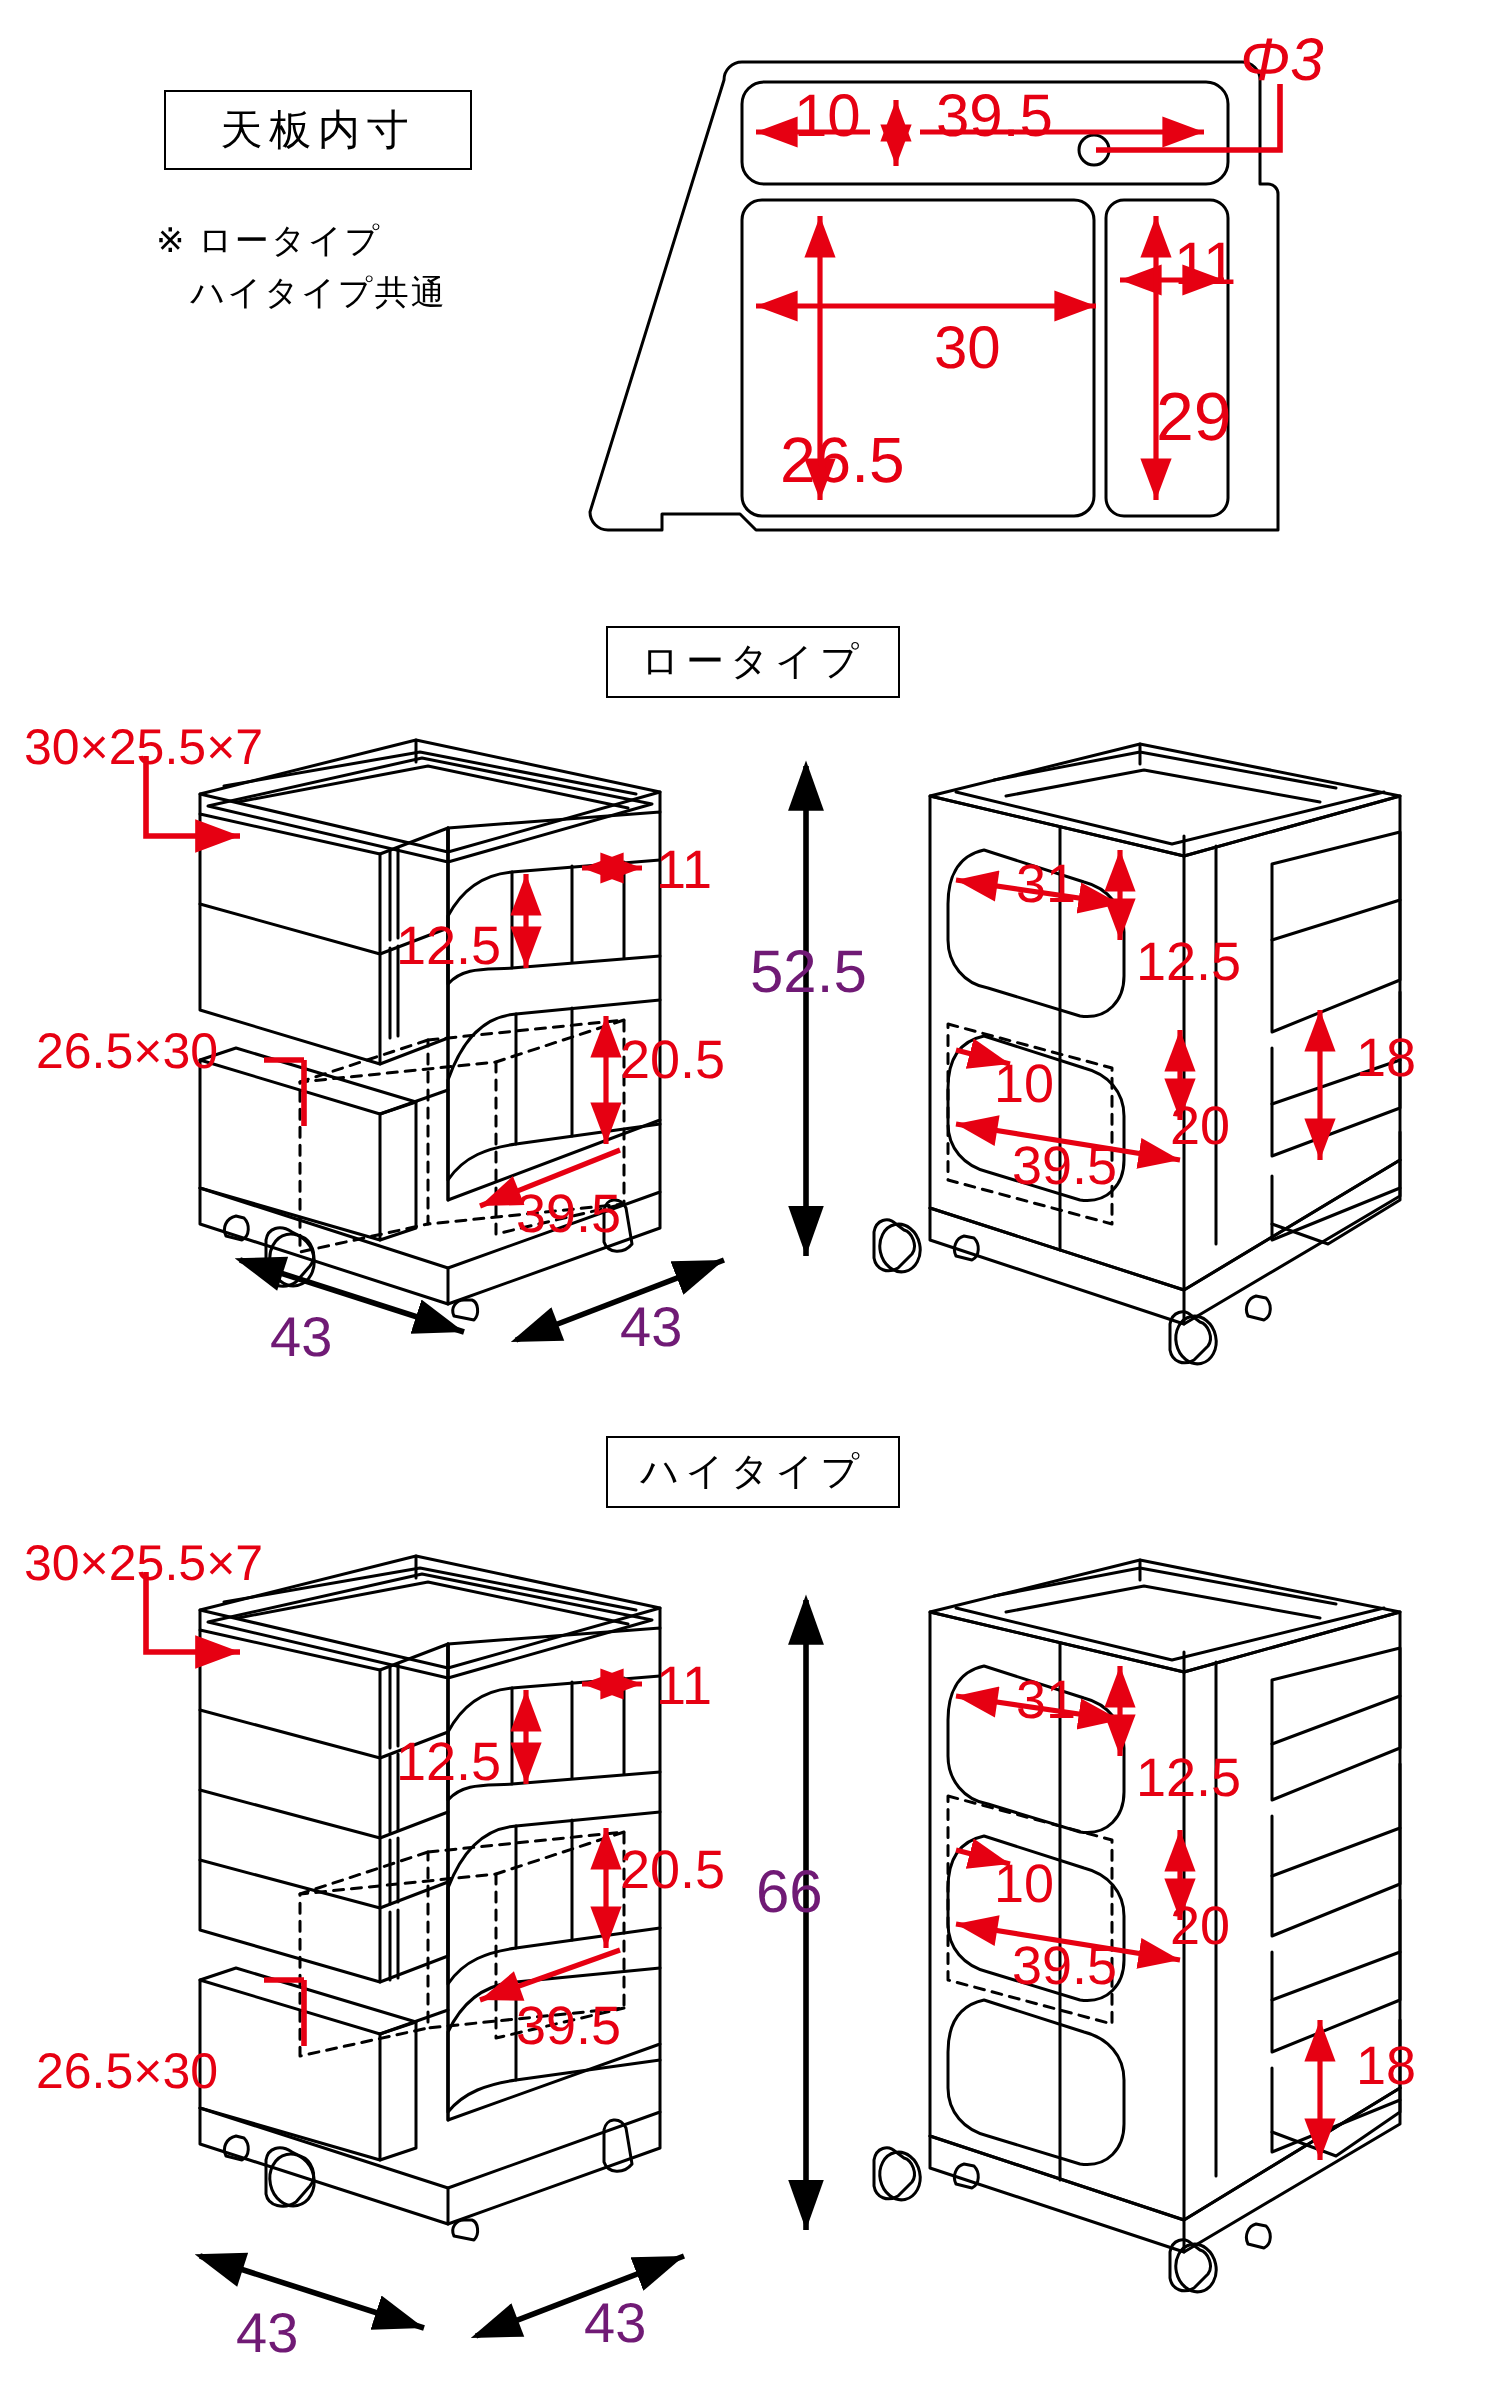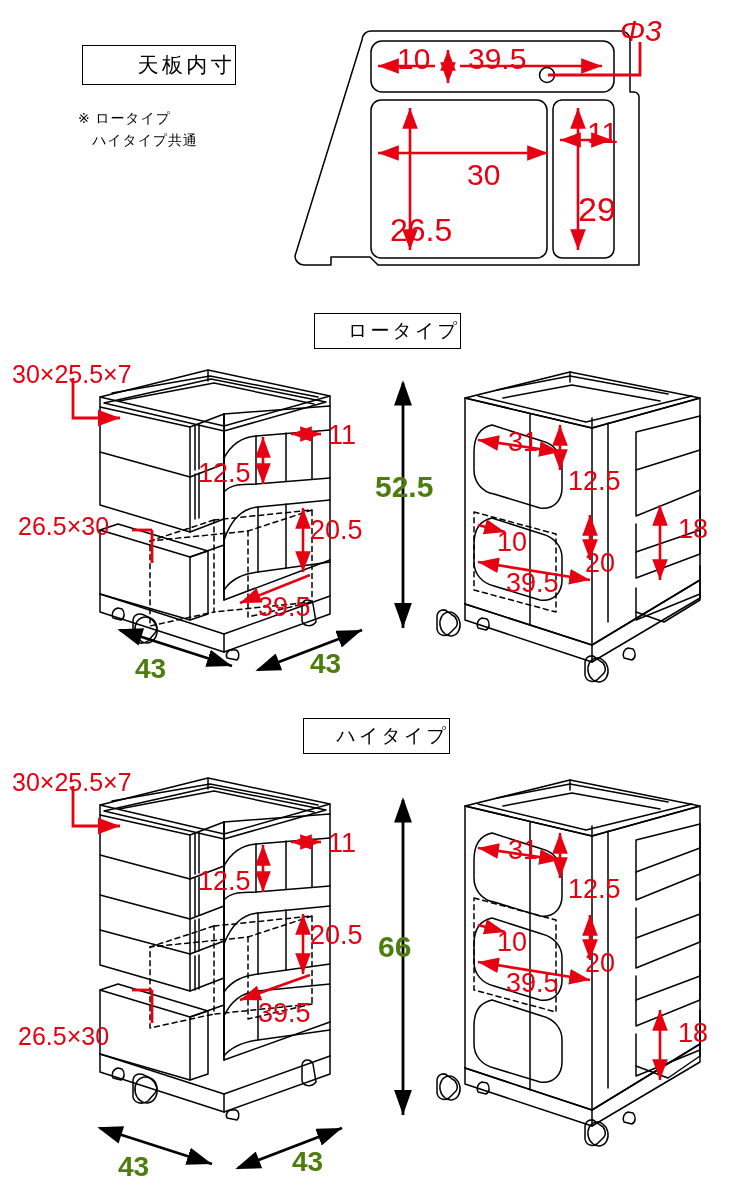--- a/index.html
+++ b/index.html
@@ -6,27 +6,27 @@
   body{
     width:750px;height:1200px;position:relative;overflow:hidden;
     font-family:"Liberation Sans","DejaVu Sans",sans-serif;
     color:#000;
   }
   .stage{position:absolute;left:0;top:0;width:750px;height:1200px;}
   svg{position:absolute;left:0;top:0;width:750px;height:1200px;overflow:visible;}
 
   .lbl-box{
     position:absolute;border:1.6px solid #000;background:#fff;
-    display:flex;align-items:center;justify-content:flex-end;
+    display:flex;align-items:center;justify-content:center;
     letter-spacing:0.16em;
   }
   .jp-note{position:absolute;line-height:1.55;letter-spacing:0.06em;white-space:pre;}
 
   .dim{position:absolute;color:#e60012;font-weight:400;white-space:nowrap;}
-  .dimk{position:absolute;color:#4d7c0f;font-weight:700;white-space:nowrap;}
+  .dimk{position:absolute;color:#701a75;font-weight:400;white-space:nowrap;}
 </style>
 </head>
 <body>
 
 <div class="stage">
 
   <svg viewBox="0 0 750 1200">
     <defs>
       <marker id="arR" markerWidth="9" markerHeight="9" refX="8" refY="3" orient="auto">
         <path d="M0,0 L8,3 L0,6 z" fill="#e60012"></path>
@@ -301,32 +301,32 @@
 
       <line x1="403" y1="800" x2="403" y2="1115" marker-start="url(#arKs)" marker-end="url(#arK)"></line>
       <line x1="100" y1="1128" x2="212" y2="1164" marker-start="url(#arKs)" marker-end="url(#arK)"></line>
       <line x1="238" y1="1168" x2="342" y2="1128" marker-start="url(#arKs)" marker-end="url(#arK)"></line>
     </g>
   </svg>
 
   <div class="lbl-box" style="left:82px;top:45px;width:152px;height:38px;font-size:21px;">
     <span>天板内寸</span>
   </div>
-  <div class="jp-note" style="left:78px;top:108px;font-size:14px;">※ ロータイプ
+  <div class="jp-note" style="left:78px;top:108px;font-size:17px;">※ ロータイプ
    ハイタイプ共通</div>
 
   <div class="dim" style="left:397px;top:42px;font-size:30px;">10</div>
   <div class="dim" style="left:468px;top:42px;font-size:30px;">39.5</div>
   <div class="dim" style="left:620px;top:14px;font-size:30px;font-style:italic;">Φ3</div>
   <div class="dim" style="left:467px;top:158px;font-size:30px;">30</div>
   <div class="dim" style="left:390px;top:212px;font-size:32px;">26.5</div>
   <div class="dim" style="left:587px;top:116px;font-size:30px;">11</div>
   <div class="dim" style="left:578px;top:190px;font-size:34px;">29</div>
 
-  <div class="lbl-box" style="left:303px;top:313px;width:145px;height:34px;font-size:19px;margin-left:11px;">
+  <div class="lbl-box" style="left:303px;top:313px;width:145px;height:34px;font-size:19px;">
     <span>ロータイプ</span>
   </div>
 
   <div class="dim" style="left:12px;top:360px;font-size:25px;">30×25.5×7</div>
   <div class="dim" style="left:18px;top:512px;font-size:25px;">26.5×30</div>
   <div class="dim" style="left:198px;top:458px;font-size:27px;">12.5</div>
   <div class="dim" style="left:328px;top:420px;font-size:27px;">11</div>
   <div class="dim" style="left:310px;top:515px;font-size:27px;">20.5</div>
   <div class="dim" style="left:258px;top:592px;font-size:27px;">39.5</div>
   <div class="dimk" style="left:135px;top:653px;font-size:28px;">43</div>

